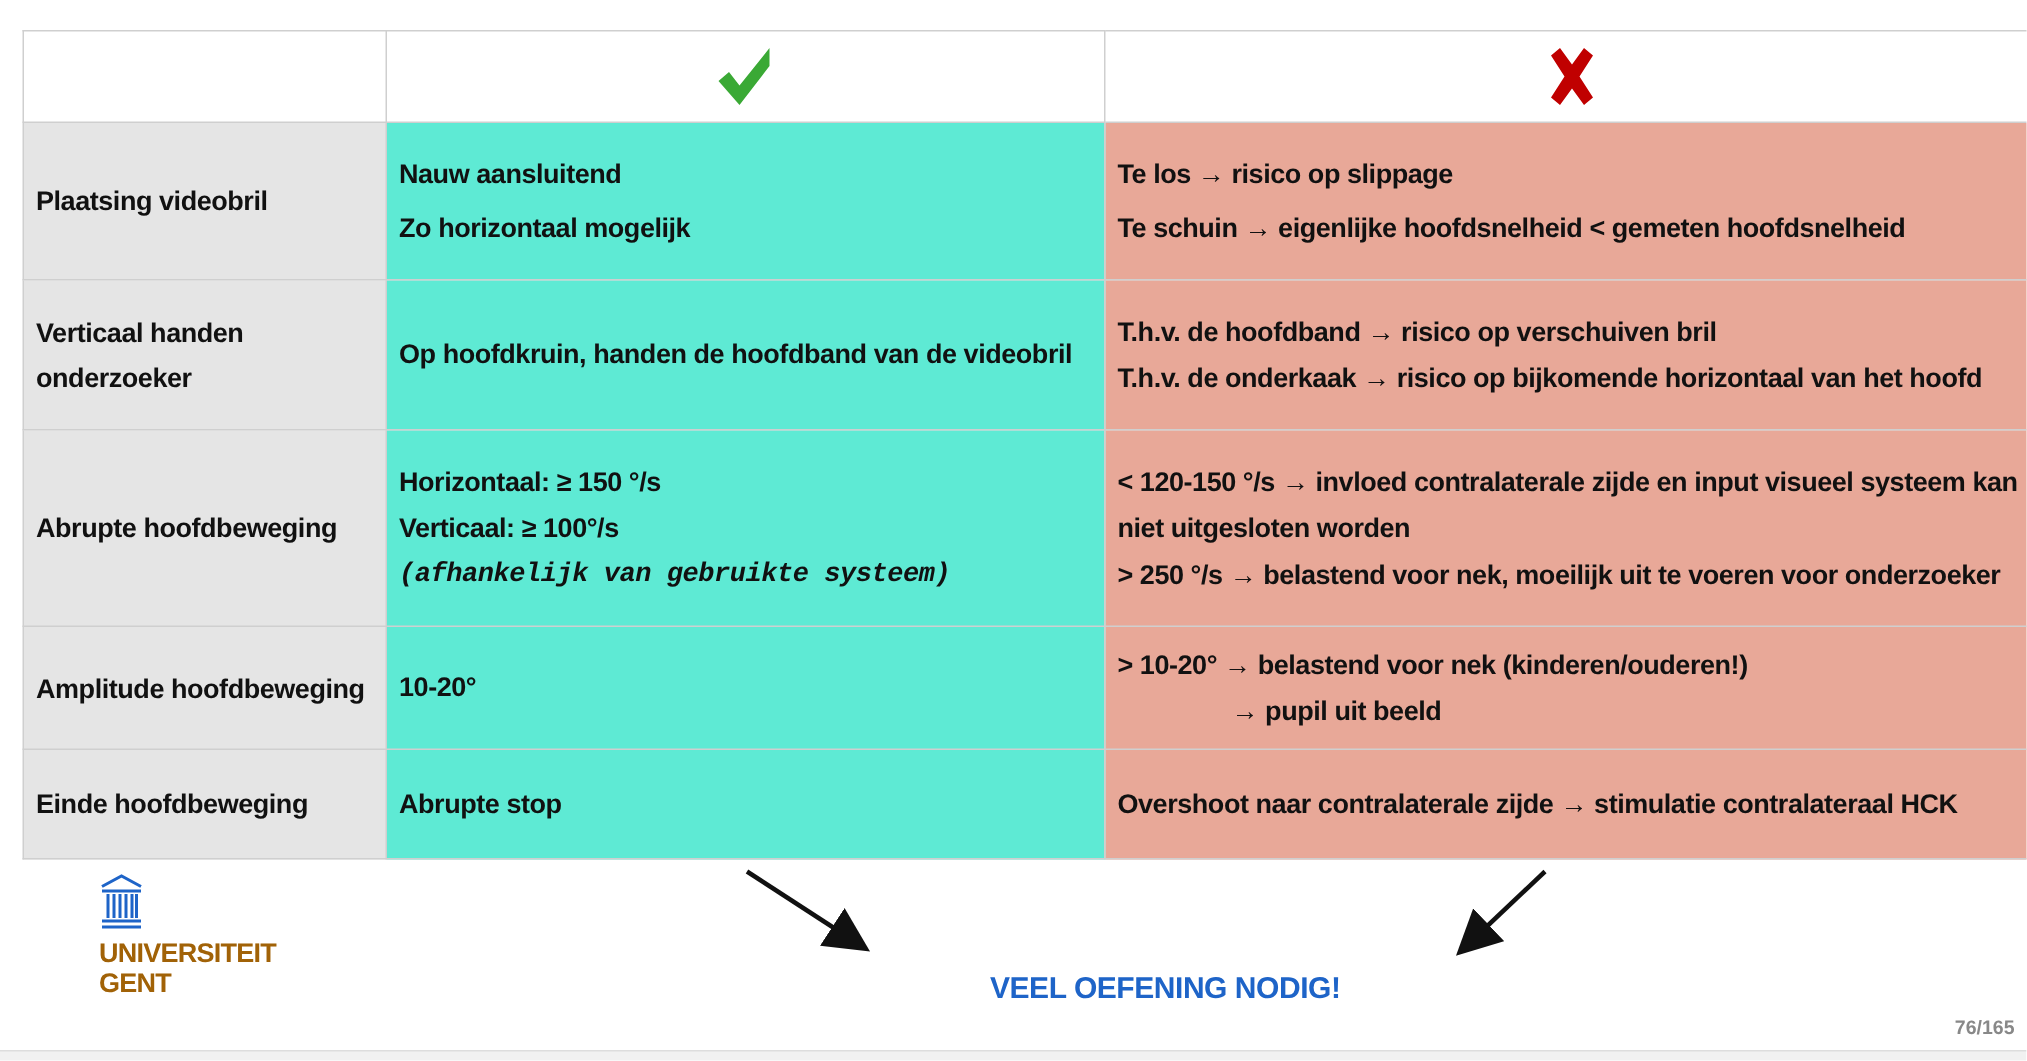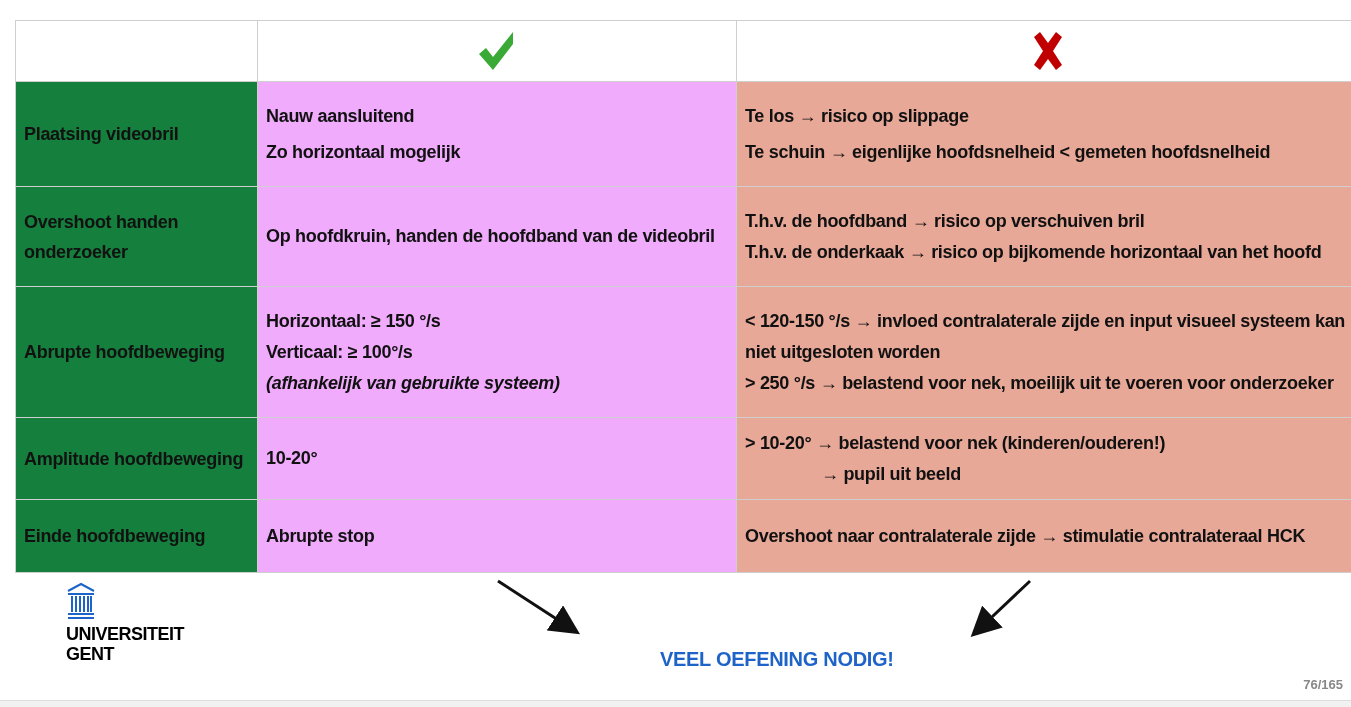--- a/index.html
+++ b/index.html
@@ -11,33 +11,33 @@
   table.cmp {
     position:absolute; left:15px; top:20px;
     border-collapse:collapse; table-layout:fixed;
     width:1345px;
   }
   table.cmp td {
     border:1px solid #cfcfcf; padding:0 8px; vertical-align:middle;
     font-size:18px; line-height:31px; color:#111; font-weight:bold;
     letter-spacing:-0.3px;
   }
-  table.cmp td.lbl { background:#15803d; width:225px; line-height:30px; }
-  table.cmp td.good { background:#f0abfc; width:462px; }
+  table.cmp td.lbl { background:#e5e5e5; width:225px; line-height:30px; }
+  table.cmp td.good { background:#5eead4; width:462px; }
   table.cmp td.bad { background:#e8a898; }
   table.cmp tr.head td { height:60px; background:#fff; text-align:center; }
   tr.r1 td { height:104px; }
   tr.r2 td { height:99px; }
   tr.r3 td { height:130px;margin-top:47px; }
   tr.r4 td { height:81px; }
   tr.r5 td { height:72px; }
   .line { display:block; }
-  .it { font-style:italic; }
+  .it { font-style:italic;font-family:Liberation Mono, monospace; }
   .indent { padding-left:76px; }
-  .logo { position:absolute; left:66px; top:582px; color:#000000; }
+  .logo { position:absolute; left:66px; top:582px; color:#a16207; }
   .logo-text { font-size:18px; font-weight:bold; line-height:20px; letter-spacing:-0.5px; }
   .callout {
     position:absolute; left:660px; top:648px; color:#1e64c8; font-weight:bold;
     font-size:20px; letter-spacing:-0.3px;
   }
   .pagenum { position:absolute; right:8px; top:677px; color:#888; font-size:13px; font-weight:bold; }
   .bottombar { position:absolute; left:0; top:700px; width:1351px; height:7px; background:#f1f1f1; border-top:1px solid #ddd; }
   svg.arrows { position:absolute; left:0; top:0; }
 </style>
 </head>
@@ -66,21 +66,21 @@
         <span class="line" style="line-height:36px">Nauw aansluitend</span>
         <span class="line" style="line-height:36px">Zo horizontaal mogelijk</span>
       </td>
       <td class="bad">
         <span class="line" style="line-height:36px">Te los → risico op slippage</span>
         <span class="line" style="line-height:36px">Te schuin → eigenlijke hoofdsnelheid &lt; gemeten hoofdsnelheid</span>
       </td>
     </tr>
 
     <tr class="r2">
-      <td class="lbl">Overshoot handen onderzoeker</td>
+      <td class="lbl">Verticaal handen onderzoeker</td>
       <td class="good">
         <span class="line">Op hoofdkruin, handen de hoofdband van de videobril</span>
       </td>
       <td class="bad">
         <span class="line">T.h.v. de hoofdband → risico op verschuiven bril</span>
         <span class="line">T.h.v. de onderkaak → risico op bijkomende horizontaal van het hoofd</span>
       </td>
     </tr>
 
     <tr class="r3">

